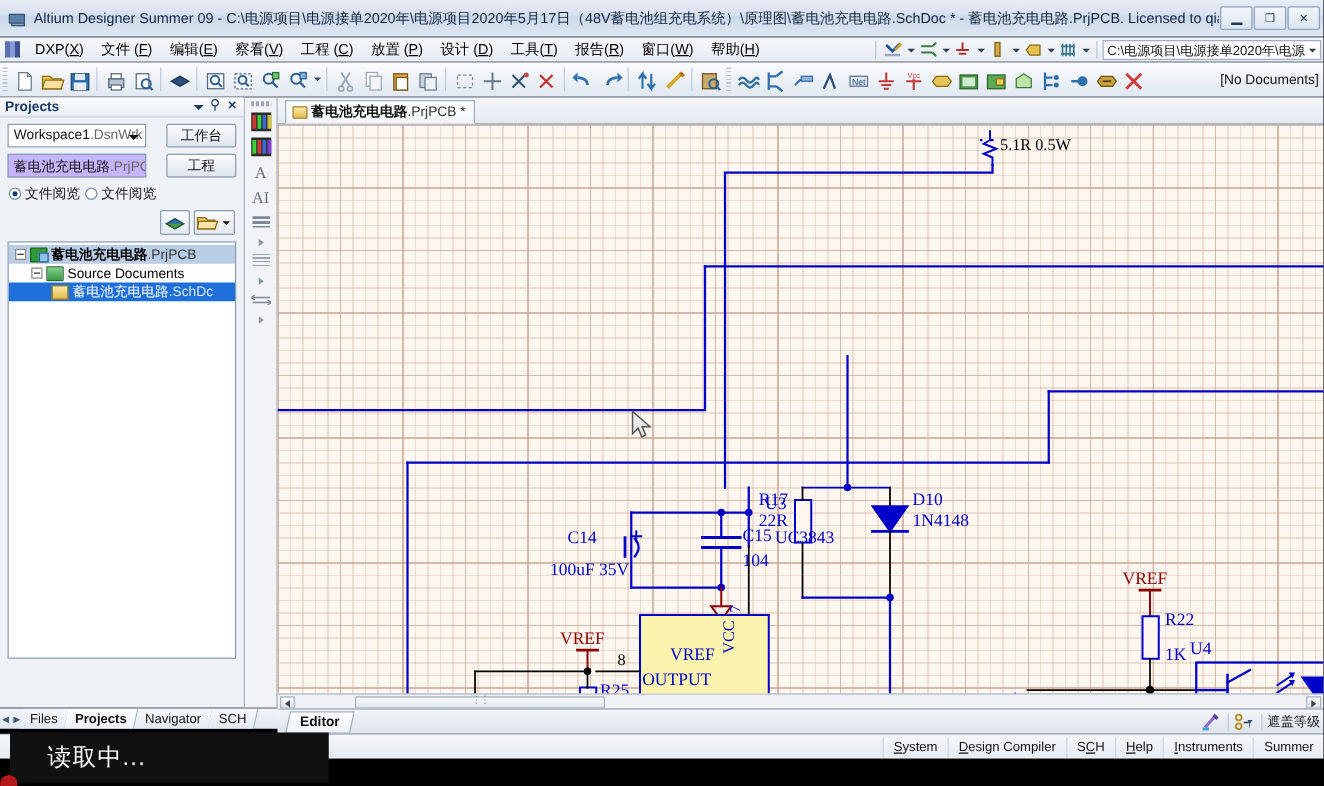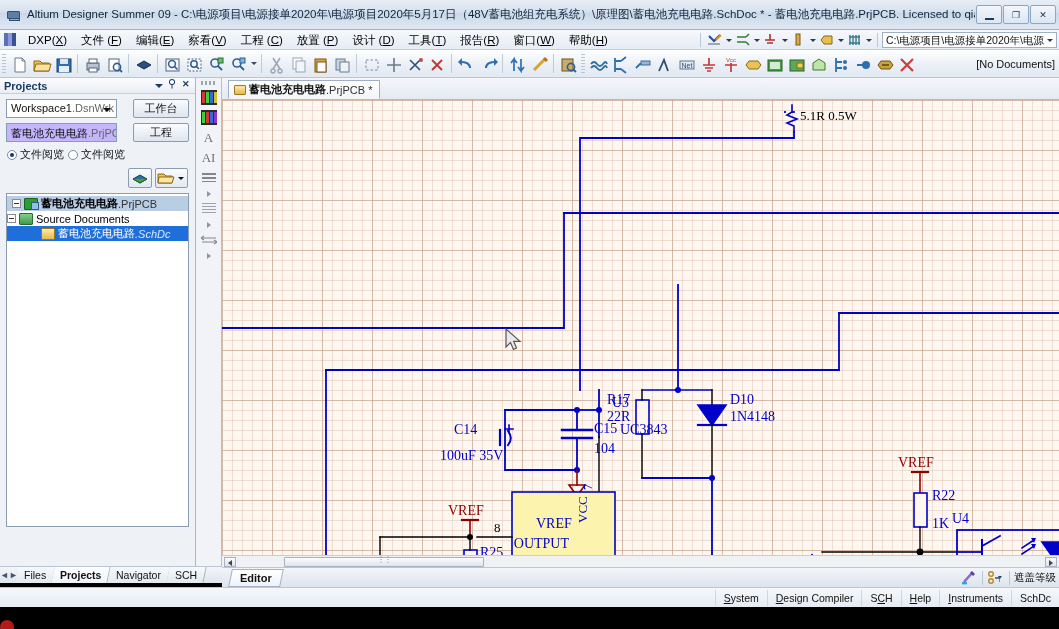--- a/index.html
+++ b/index.html
@@ -168,21 +168,21 @@
     width:9px; height:9px; border:1px solid #8b8b8b; background:#fff;
     margin-right:3px; position:relative; flex:0 0 auto;
   }
   .exp:before{content:""; position:absolute; left:1px; top:3px; width:5px; height:1px; background:#333;}
   .tico { width:14px; height:12px; margin-right:3px; flex:0 0 auto; position:relative;}
   .tico.proj { background:#2e9b38; border:1px solid #17641d; border-radius:1px;}
   .tico.proj:after{content:""; position:absolute; right:-2px; top:3px; width:6px; height:6px; background:#8fbfe8; border:1px solid #2b5c8a;}
   .tico.fold { background:linear-gradient(to bottom,#7fd08a,#3f9a4b); border:1px solid #2c6b34; border-radius:1px;}
   .tico.doc { background:linear-gradient(to bottom,#ffe9a8,#e2bb4e); border:1px solid #9a7a1d; border-radius:1px;}
   .tsuffix { color:#333; }
-  .tnode.sel1 .tsuffix { color:#dce9f8;font-style:italic; }
+  .tnode.sel1 .tsuffix { color:#dce9f8; }
 
   
   .lptabs {
     position:absolute; left:0; top:566px; width:225px; height:17px;
     background:linear-gradient(to bottom,#f3f5f9,#dfe5ee);
     display:flex; align-items:center; font-size:10.5px; color:#111;
     border-top:1px solid #b9c5d4; overflow:hidden;
   }
   .lparrow { width:9px; text-align:center; color:#44566d; font-size:9px;}
   .lptab {
@@ -666,21 +666,21 @@
         </div>
       </div>
 
       <div class="tree">
         <div class="tnode sel0" style="padding-left:5px">
           <div class="exp"></div>
           <div class="tico proj"></div>
           <b>蓄电池充电电路</b>
             <span class="tsuffix">.PrjPCB</span>
         </div>
-        <div class="tnode" style="padding-left:0">
+        <div class="tnode" style="padding-left:18px">
           <div class="exp"></div>
           <div class="tico fold"></div>
           <span>Source Documents</span>
         </div>
         <div class="tnode sel1" style="padding-left:34px">
           <div class="tico doc"></div>
           <span>蓄电池充电电路</span>
             <span class="tsuffix">.SchDc</span>
         </div>
       </div>
@@ -1016,21 +1016,22 @@
   </div>
 
   <div class="statusbar">
     <div class="sb-cell"></div>
     <div class="sb-right">
       <div class="sb-cell"><span class="sb-u">S</span>ystem</div>
       <div class="sb-cell"><span class="sb-u">D</span>esign Compiler</div>
       <div class="sb-cell">S<span class="sb-u">C</span>H</div>
       <div class="sb-cell"><span class="sb-u">H</span>elp</div>
       <div class="sb-cell"><span class="sb-u">I</span>nstruments</div>
-      <div class="sb-cell">SchDc</div>
+      <div class="sb-cell">Summer</div>
     </div>
   </div>
 
   <div class="bottomfill"></div>
   <div class="redrec"></div>
 
+  <div class="toast">读取中...</div>
 
 </div>
 
 </body></html>

